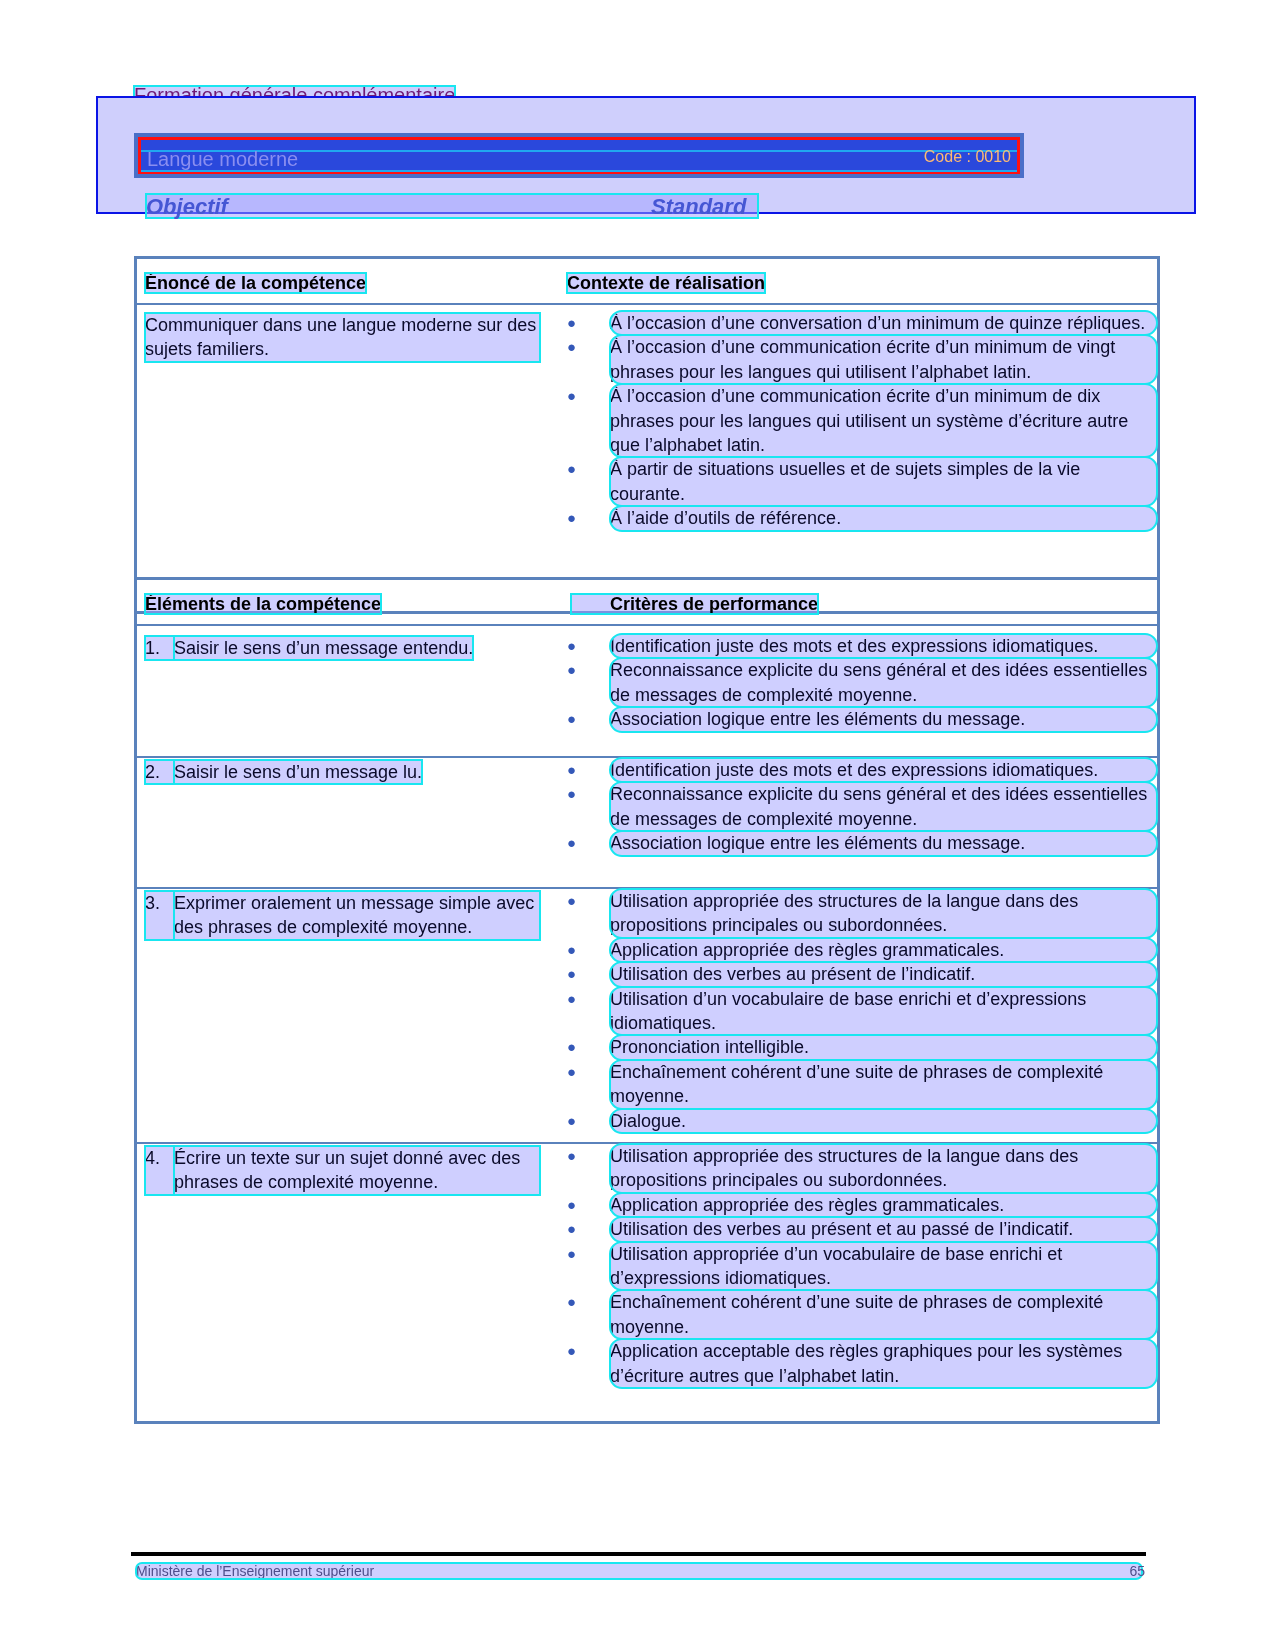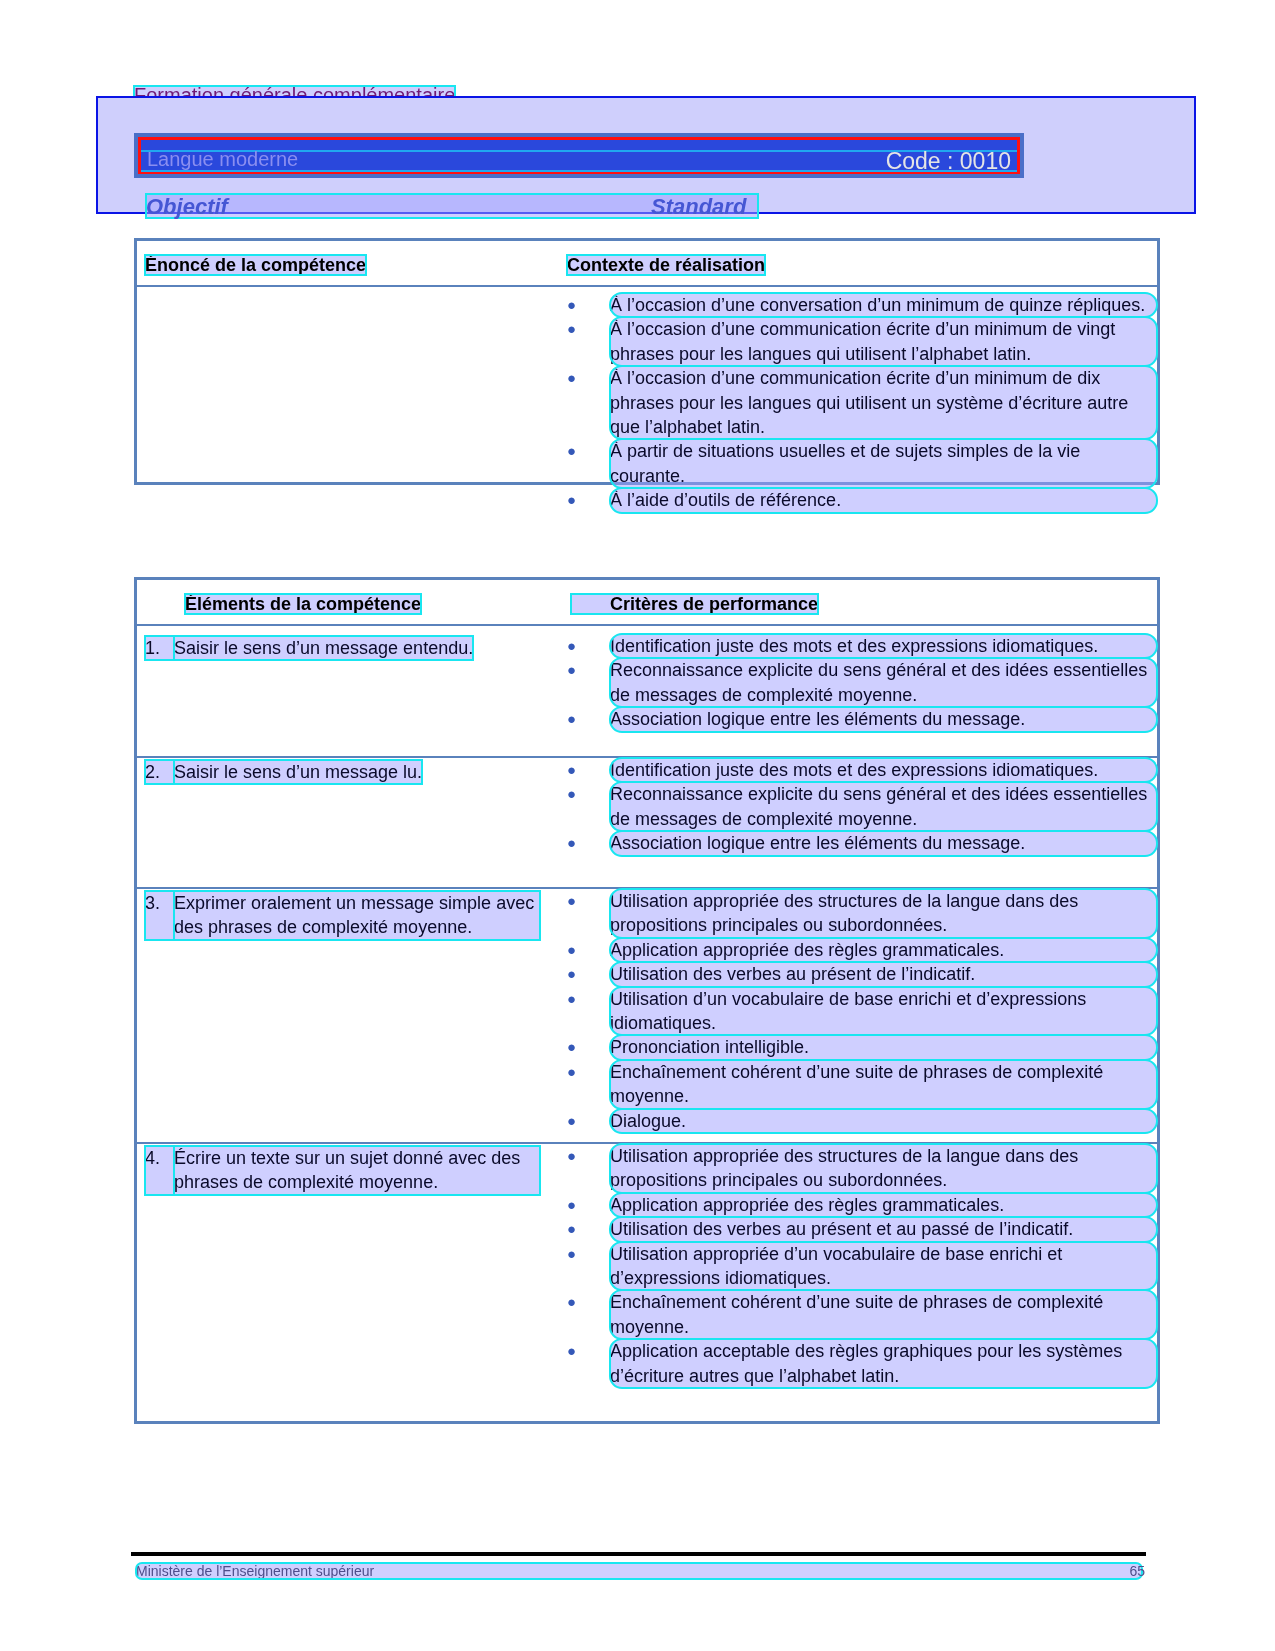--- a/index.html
+++ b/index.html
@@ -12,29 +12,29 @@
 
   #header-box { position: absolute; left: 96px; top: 96px; width: 1100px; height: 118px;
                 background: #cfcffc; border: 2px solid #0a14e6; box-sizing: border-box; }
   #band { position: absolute; left: 134px; top: 133px; width: 890px; height: 45px;
           background: #4a6fc8; box-sizing: border-box; padding: 4px 4px; }
   #band-inner { width: 100%; height: 100%; background: #2a48dc; border: 3px solid #ff1010;
                 box-sizing: border-box; position: relative; }
   #band-inner .line { position: absolute; left: 0; right: 0; top: 10px; height: 18px;
                       border-top: 2px solid #20a8f0; border-bottom: 2px solid #20a8f0; }
   #band-left { position: absolute; left: 6px; top: 8px; font-size: 20px; color: #8a8ef0; }
-  #band-right { position: absolute; right: 6px; top: 8px; font-size: 23px; color: #e5e5e5; margin-left: 29px; }
+  #band-right { position: absolute; right: 6px; top: 8px; font-size: 16px; color: #fdba74; margin-left: 29px; }
 
   #obj-row { position: absolute; left: 146px; top: 194px; width: 612px; height: 24px; }
   #obj-row span { position: absolute; top: 0; font-size: 22px; font-style: italic; font-weight: bold; color: #4556d4; }
   #obj-label { left: 0; }
   #std-label { left: 505px; }
 
   .tbl { position: absolute; left: 134px; width: 1026px; border: 3px solid #5a82bc; box-sizing: border-box; }
-  #t1 { top: 238px; height: 247px; }
+  #t1 { top: 256px; height: 358px; }
   #t2 { top: 577px; height: 847px; }
   .sep { position: absolute; left: 0; right: 0; height: 2px; background: #5a82bc; }
 
   .th { position: absolute; font-size: 18px; font-weight: bold; color: #000; line-height: 20px; }
   .lcell { position: absolute; left: 8px; width: 395px; font-size: 18px; line-height: 24.4px; color: #0a0a2a; }
   .lcell .num { display: inline-block; width: 29px; }
   .rcell { position: absolute; left: 430px; width: 590px; font-size: 18px; line-height: 24.4px; color: #0a0a2a; }
   .bul { display: flex; }
   .bul .dot { width: 43px; flex: none; color: #3458b8; font-size: 15px; }
   .bul .txt { flex: 1; border-radius: 12px; }
@@ -58,20 +58,21 @@
 </div>
 <div id="obj-row" class="hl">
   <span id="obj-label">Objectif</span>
   <span id="std-label">Standard</span>
 </div>
 
 <div id="t1" class="tbl">
   <div class="th hl" style="left:8px; top:14px;">Énoncé de la compétence</div>
   <div class="th hl" style="left:430px; top:14px;">Contexte de réalisation</div>
   <div class="sep" style="top:44px;"></div>
+  <div class="lcell hl" style="top:54px;">Communiquer dans une langue moderne sur des sujets familiers.</div>
   <div class="rcell" id="t1-context" style="top:52px;">
       <div class="bul">
         <span class="dot">●</span>
         <span class="txt hl">À l’occasion d’une conversation d’un minimum de quinze répliques.</span>
       </div>
       <div class="bul">
         <span class="dot">●</span>
         <span class="txt hl">À l’occasion d’une communication écrite d’un minimum de vingt phrases pour les langues qui utilisent l’alphabet latin.</span>
       </div>
       <div class="bul">
@@ -83,21 +84,21 @@
         <span class="txt hl">À partir de situations usuelles et de sujets simples de la vie courante.</span>
       </div>
       <div class="bul">
         <span class="dot">●</span>
         <span class="txt hl">À l’aide d’outils de référence.</span>
       </div>
     </div>
 </div>
 
 <div id="t2" class="tbl">
-  <div class="th hl" style="left:8px; top:14px;margin-left:40px;">Éléments de la compétence</div>
+  <div class="th hl" style="left:8px; top:14px;">Éléments de la compétence</div>
   <div class="th hl" style="left:434px; top:14px;padding-left:39px;">Critères de performance</div>
   <div class="sep" style="top:44px;"></div>
   <div id="t2-rows">
       <div class="lcell" style="top: 56px; display: flex;">
         <span class="num hl" style="flex: 0 0 auto;">1.</span>
         <span class="hl">Saisir le sens d’un message entendu.</span>
       </div>
       <div class="rcell" style="top: 54px;">
         <div class="bul">
           <span class="dot">●</span>

